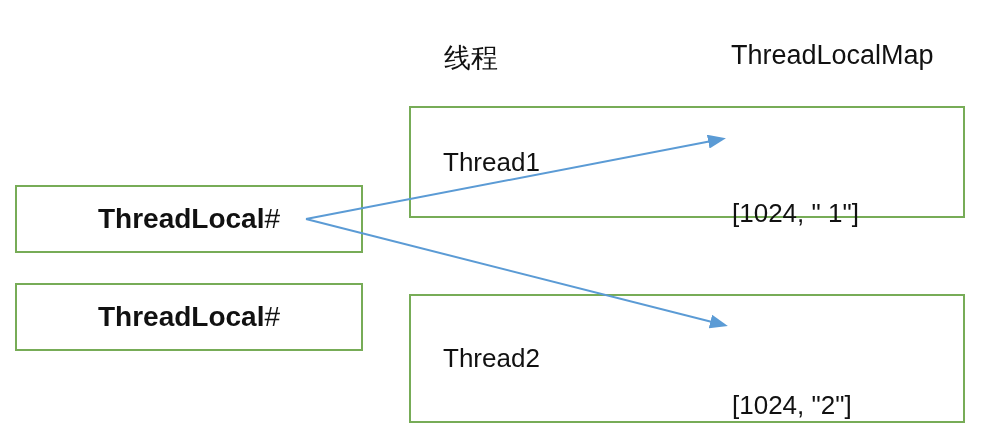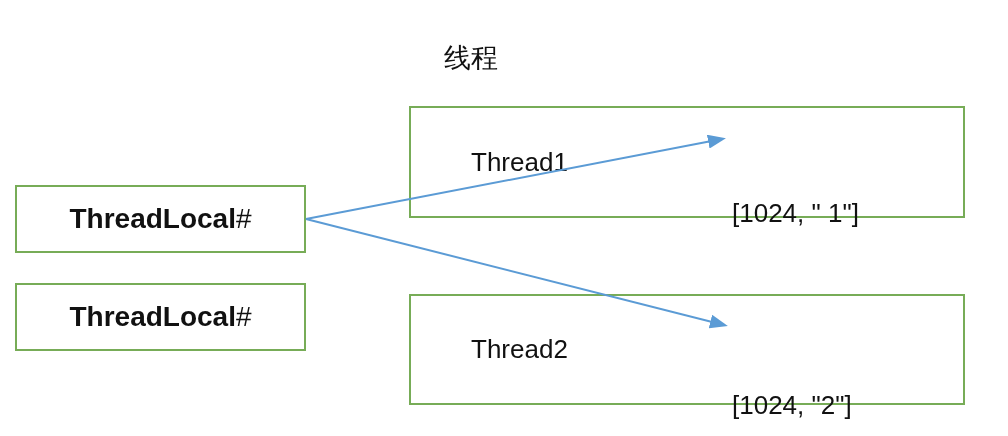--- a/index.html
+++ b/index.html
@@ -8,41 +8,42 @@
     font-family:"Liberation Sans","DejaVu Sans",sans-serif;color:var(--text-black,#111111);border-radius:16px;
   }
   .hdr{position:absolute;font-size:27px;white-space:nowrap;color:var(--text-black,#111111);}
   .hdr-threads{left:444px;top:40px;}
   .hdr-map{left:731px;top:40px;}
   .gbox{
     position:absolute;box-sizing:border-box;background:#ffffff;
     border:2px solid var(--box-border-green,#77AC57);
     display:flex;align-items:center;
   }
-  .lb{left:15px;width:291px;height:68px;font-size:28px;justify-content:center;white-space:nowrap;}
+  .lb{left:15px;width:348px;height:68px;font-size:28px;justify-content:center;white-space:nowrap;}
   .lb1{top:185px}.lb2{top:283px}
   .lb .bold{font-weight:bold;}
   .lb .num{color:var(--id-red,#E0202E);}
   .tb{left:409px;width:556px;}
   .tb1{top:106px;height:112px;}
-  .tb2{top:294px;height:111px;}
-  .tname{font-size:26px;padding-left:32px;white-space:nowrap;margin-left:28px;}
+  .tb2{top:294px;height:129px;}
+  .tname{font-size:26px;padding-left:32px;white-space:nowrap;}
   .entries{position:absolute;left:732px;font-size:26px;line-height:35px;white-space:pre;}
   .e1{top:126px;}
   .e2{top:318px;}
   .arrows{position:absolute;left:0;top:0;width:1008px;height:436px;pointer-events:none;}
   .arrows line{stroke:var(--arrow-blue,#5B9BD5);stroke-width:2;}
   .arrows marker path{fill:var(--arrow-blue,#5B9BD5);}
 </style>
 </head>
 <body>
 
 <div class="canvas">
 
   <div class="hdr hdr-threads">线程</div>
+  <div class="hdr hdr-map">ThreadLocalMap</div>
 
   <div class="gbox lb lb1">
     <span class="bold">ThreadLocal</span>
       <span>#</span>
   </div>
 
   <div class="gbox lb lb2">
     <span class="bold">ThreadLocal</span>
       <span>#</span>
   </div>

